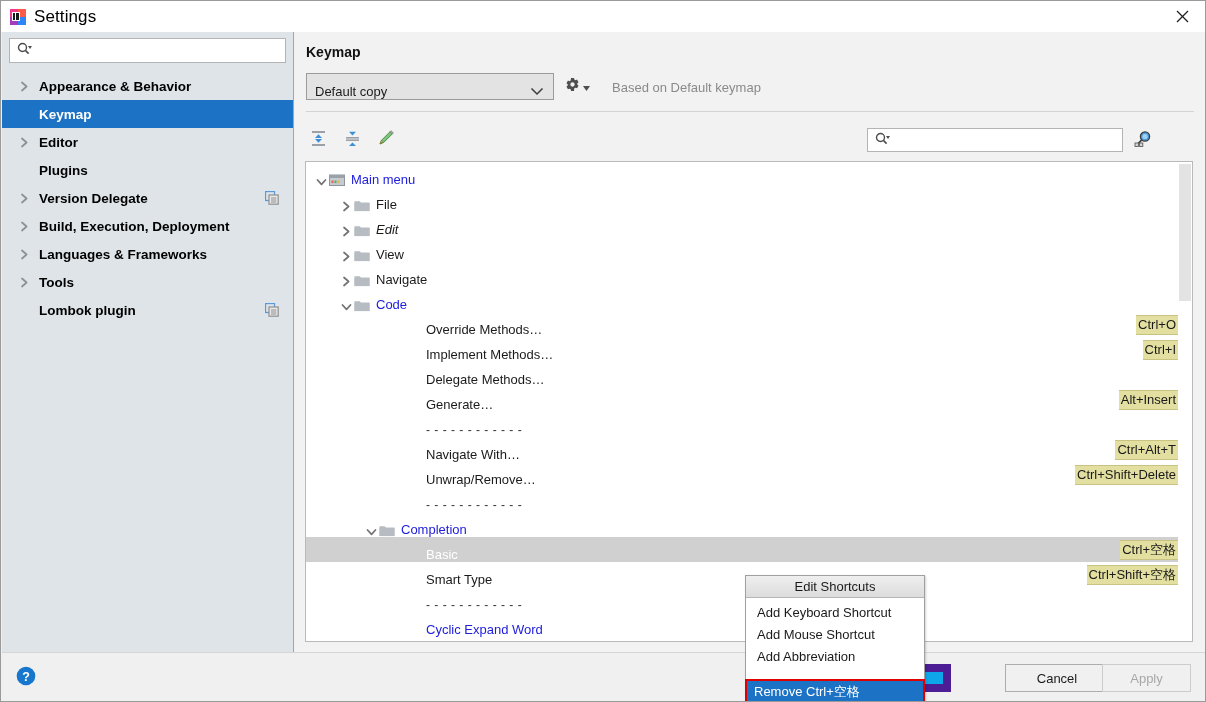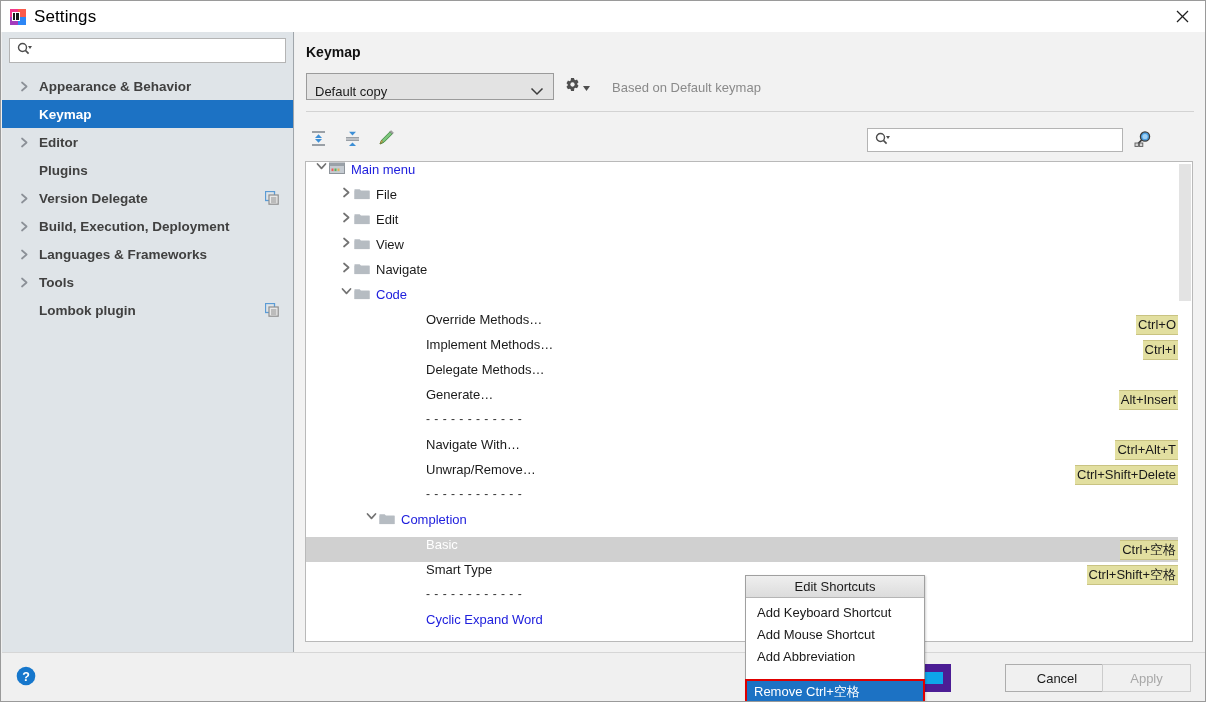--- a/index.html
+++ b/index.html
@@ -69,21 +69,21 @@
   }
   #nav-list {
     position: absolute; left: 0; top: 40px; right: 0;
   }
   .nav-item {
     position: relative;
     height: 28px;
     display: flex; align-items: center;
     font-weight: bold;
     font-size: 13.5px;
-    color: #404040;
+    color: #000000;
     cursor: default;
     padding-left: 14px;
   }
   .nav-item.selected {
     background: #1c72c4;
     color: #ffffff;
   }
   .nav-chevron {
     width: 16px; flex: none;
     display: flex; align-items: center; justify-content: center;
@@ -174,21 +174,21 @@
     border: 1px solid #b9b9b9;
     overflow: hidden;
   }
   #tree {
     position: absolute; left: 0; top: 0; right: 14px; bottom: 0;
     overflow: hidden;
   }
   .row {
     position: relative;
     height: 25px;
-    display: flex; align-items: flex-start;
+    display: flex; align-items: flex-end;
     cursor: default;
     white-space: nowrap;
   }
   .row.selected { background: #d0d0d0; }
   .row .chev {
     width: 15px; flex: none;
     display: flex; align-items: center; justify-content: center;
     color: #737373;
   }
   .row .chev.empty { visibility: hidden; }
@@ -514,21 +514,21 @@
               </svg>
             </span>
             <span class="ficon">
               <svg width="16" height="13" viewBox="0 0 16 13">
                 <path d="M0.5 2.2 h5.2 l1.3 1.5 H15.5 v8.4 H0.5 Z" fill="#b6bcc2"></path>
                 <rect x="0.5" y="3.7" width="15" height="8.4" fill="#b6bcc2"></rect>
               </svg>
             </span>
             <span class="label">File</span>
           </div>
-          <div class="row" style="padding-left: 33px;">
+          <div class="row" style="padding-left: 33px; font-style: italic;">
             <span class="chev">
               <svg width="9" height="11" viewBox="0 0 9 11">
                 <polyline points="2,1.5 6.6,5.5 2,9.5" fill="none" stroke="#737373" stroke-width="1.7" stroke-linecap="round" stroke-linejoin="round"></polyline>
               </svg>
             </span>
             <span class="ficon">
               <svg width="16" height="13" viewBox="0 0 16 13">
                 <path d="M0.5 2.2 h5.2 l1.3 1.5 H15.5 v8.4 H0.5 Z" fill="#b6bcc2"></path>
                 <rect x="0.5" y="3.7" width="15" height="8.4" fill="#b6bcc2"></rect>
               </svg>

